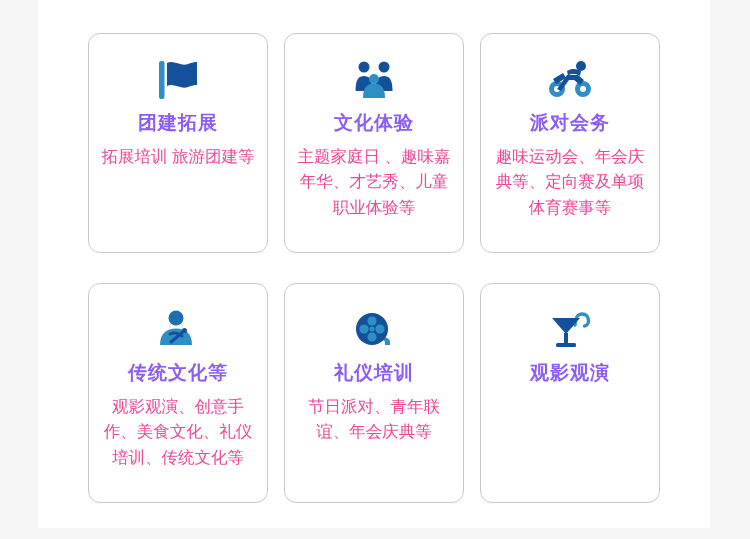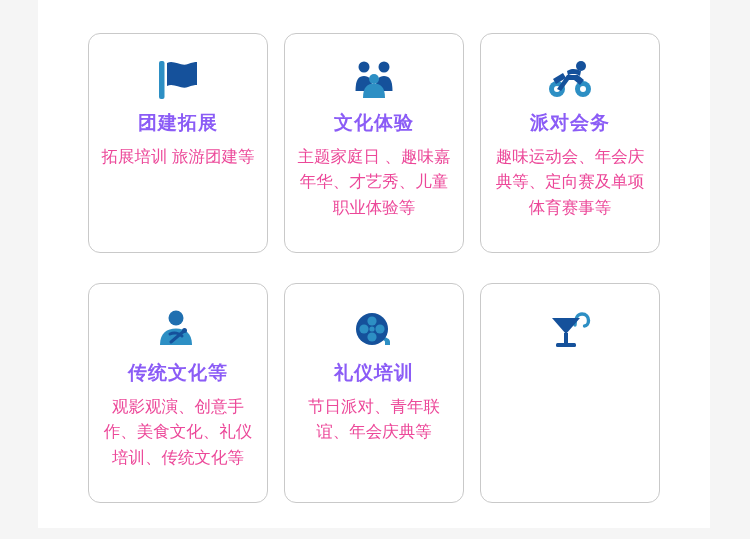--- a/index.html
+++ b/index.html
@@ -159,17 +159,18 @@
 
       <div class="card">
         <div class="card-icon">
           <svg width="46" height="42" viewBox="0 0 46 42">
             <path d="M28 16 C28 9, 31 5, 35 5 C39 5, 41.5 8, 41.5 11.5 C41.5 15, 39.5 17, 37.5 17" stroke="#2d8fc4" stroke-width="3.4" fill="none" stroke-linecap="round"></path>
             <path d="M5 9 L33 9 L19 25 Z" fill="#15519b"></path>
             <rect x="17" y="24" width="4" height="12" fill="#15519b"></rect>
             <rect x="9" y="34" width="20" height="4" rx="1.5" fill="#15519b"></rect>
           </svg>
         </div>
+        <div class="card-title">观影观演</div>
       </div>
 
     </div>
   </div>
 </div>
 
 </body></html>

